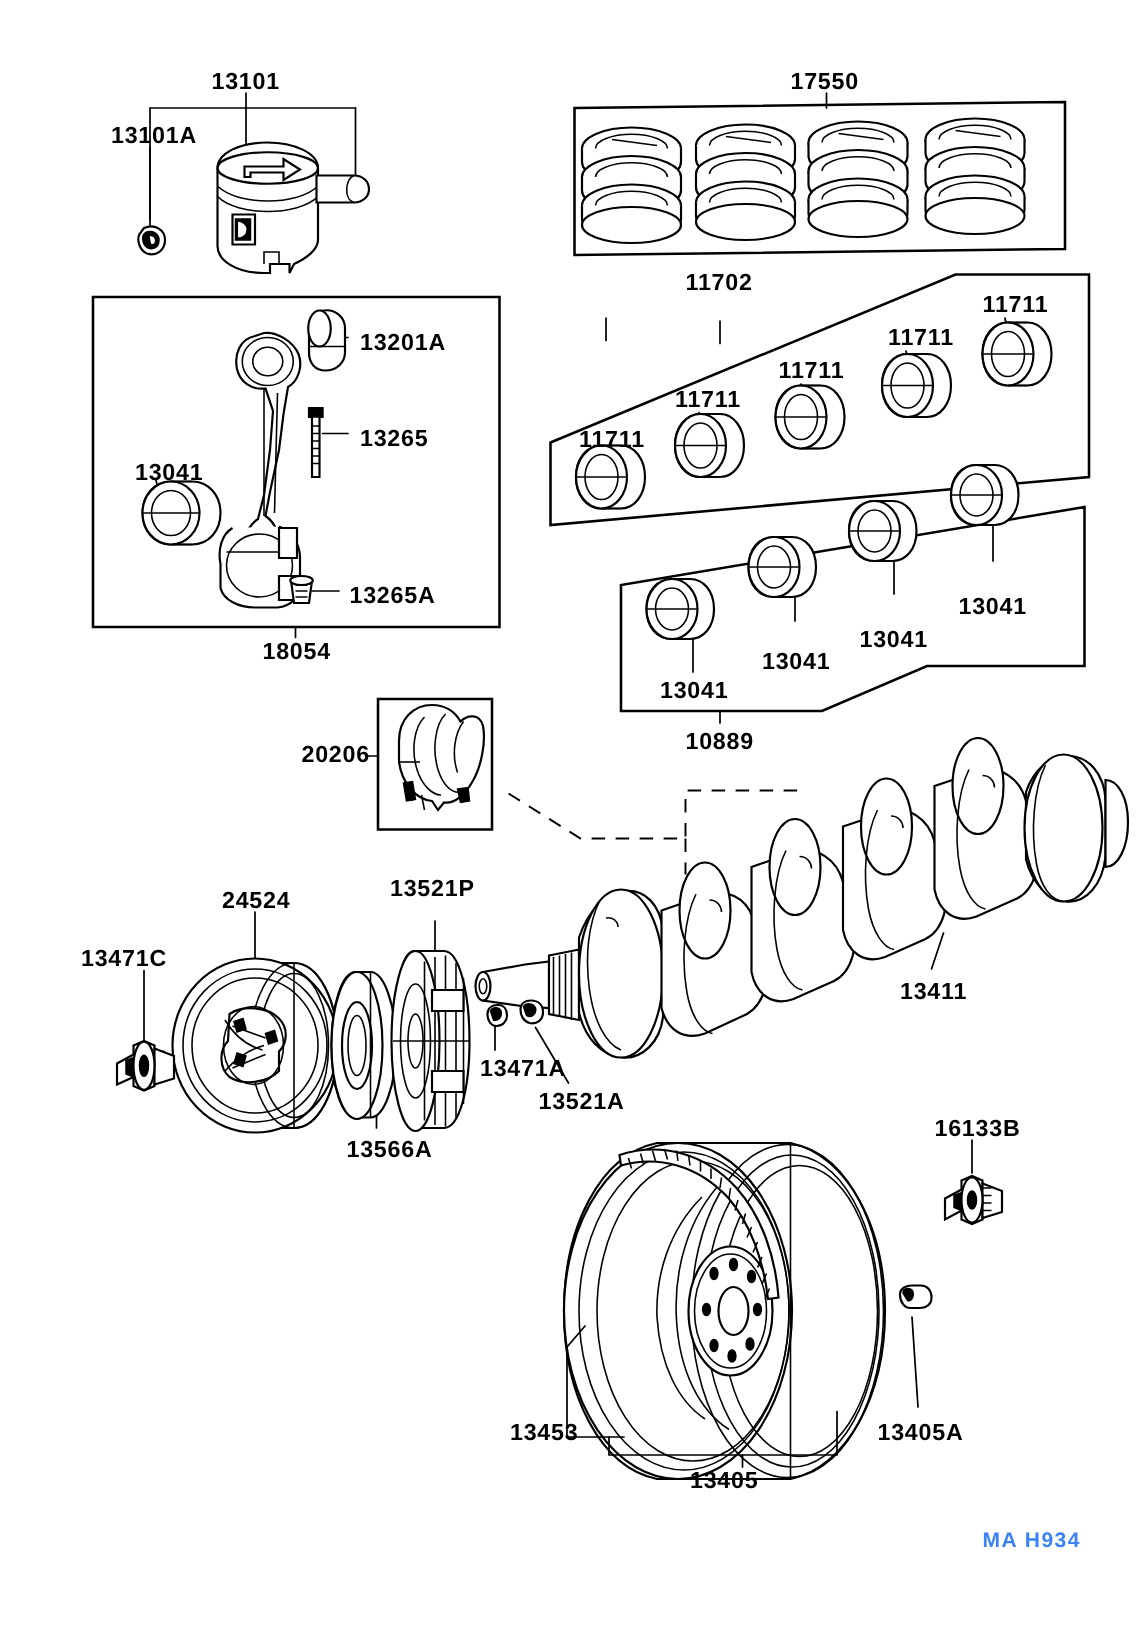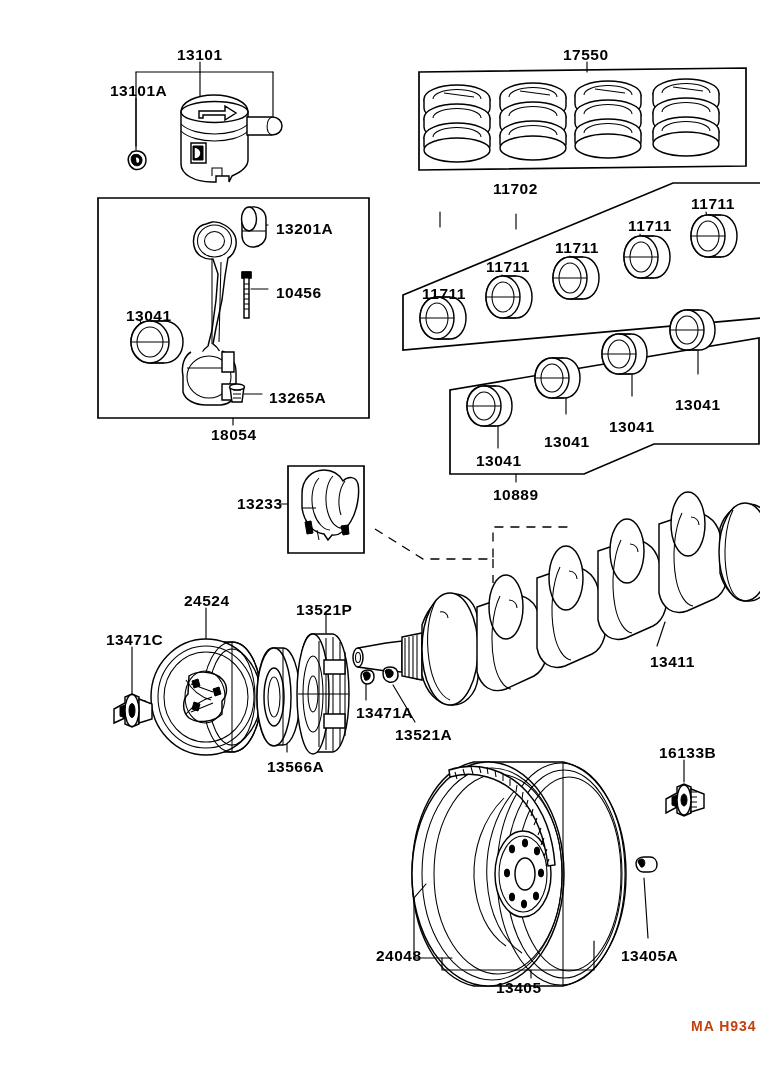--- a/index.html
+++ b/index.html
@@ -1,21 +1,21 @@
 <!DOCTYPE html>
 <html><head>
 <meta charset="utf-8">
 <style>
   html,body{margin:0;padding:0;background:#ffffff;}
   body{width:760px;height:1092px;position:relative;overflow:hidden;
        font-family:"Liberation Sans","DejaVu Sans",sans-serif;}
-  #sheet{position:absolute;inset:0;width:600px;height:1092px;margin-left:36px;}
+  #sheet{position:absolute;inset:0;width:600px;height:1092px;}
   .lbl{position:absolute;font-weight:bold;font-size:15.5px;color:#000;
        letter-spacing:.5px;white-space:nowrap;line-height:1;}
-  .foot{position:absolute;font-weight:bold;font-size:14px;color:#c2410c;
+  .foot{position:absolute;font-weight:bold;font-size:14px;color:#3b82f6;
         letter-spacing:1px;white-space:nowrap;}
   svg{display:block;}
   .hair{stroke:#000;stroke-width:1.15;fill:none;stroke-linecap:round;}
   .box{stroke:#000;stroke-width:1.7;fill:none;}
   .part{stroke:#000;stroke-width:1.45;fill:#fff;}
   .thin{stroke:#000;stroke-width:1.05;fill:none;}
   .solid{fill:#000;stroke:#000;stroke-width:1;}
   .dash{stroke:#000;stroke-width:1.3;fill:none;stroke-dasharray:9 7;}
 </style>
 </head>
@@ -510,49 +510,49 @@
     </g>
   </g>
 
 </svg>
 
 <div>
   <span class="lbl" style="left:141px;top:47px">13101</span>
   <span class="lbl" style="left:74px;top:83px">13101A</span>
   <span class="lbl" style="left:527px;top:47px">17550</span>
   <span class="lbl" style="left:240px;top:221px">13201A</span>
-  <span class="lbl" style="left:240px;top:285px">10456</span>
+  <span class="lbl" style="left:240px;top:285px">13265</span>
   <span class="lbl" style="left:90px;top:308px">13041</span>
   <span class="lbl" style="left:233px;top:390px">13265A</span>
   <span class="lbl" style="left:175px;top:427px">18054</span>
 
   <span class="lbl" style="left:457px;top:181px">11702</span>
   <span class="lbl" style="left:655px;top:196px">11711</span>
   <span class="lbl" style="left:592px;top:218px">11711</span>
   <span class="lbl" style="left:519px;top:240px">11711</span>
   <span class="lbl" style="left:450px;top:259px">11711</span>
   <span class="lbl" style="left:386px;top:286px">11711</span>
 
   <span class="lbl" style="left:639px;top:397px">13041</span>
   <span class="lbl" style="left:573px;top:419px">13041</span>
   <span class="lbl" style="left:508px;top:434px">13041</span>
   <span class="lbl" style="left:440px;top:453px">13041</span>
   <span class="lbl" style="left:457px;top:487px">10889</span>
 
-  <span class="lbl" style="left:201px;top:496px">13233</span>
-  <span class="lbl" style="left:614px;top:654px">13411</span>
+  <span class="lbl" style="left:201px;top:496px">20206</span>
+  <span class="lbl" style="left:600px;top:654px">13411</span>
 
   <span class="lbl" style="left:148px;top:593px">24524</span>
-  <span class="lbl" style="left:260px;top:602px">13521P</span>
-  <span class="lbl" style="left:70px;top:632px">13471C</span>
+  <span class="lbl" style="left:260px;top:585px">13521P</span>
+  <span class="lbl" style="left:54px;top:632px">13471C</span>
   <span class="lbl" style="left:320px;top:705px">13471A</span>
   <span class="lbl" style="left:359px;top:727px">13521A</span>
   <span class="lbl" style="left:231px;top:759px">13566A</span>
 
   <span class="lbl" style="left:623px;top:745px">16133B</span>
-  <span class="lbl" style="left:340px;top:948px">24048</span>
+  <span class="lbl" style="left:340px;top:948px">13453</span>
   <span class="lbl" style="left:585px;top:948px">13405A</span>
   <span class="lbl" style="left:460px;top:980px">13405</span>
 </div>
 
 <span class="foot" style="left:655px;top:1018px">MA  H934</span>
 
 </div>
 
 </body></html>

